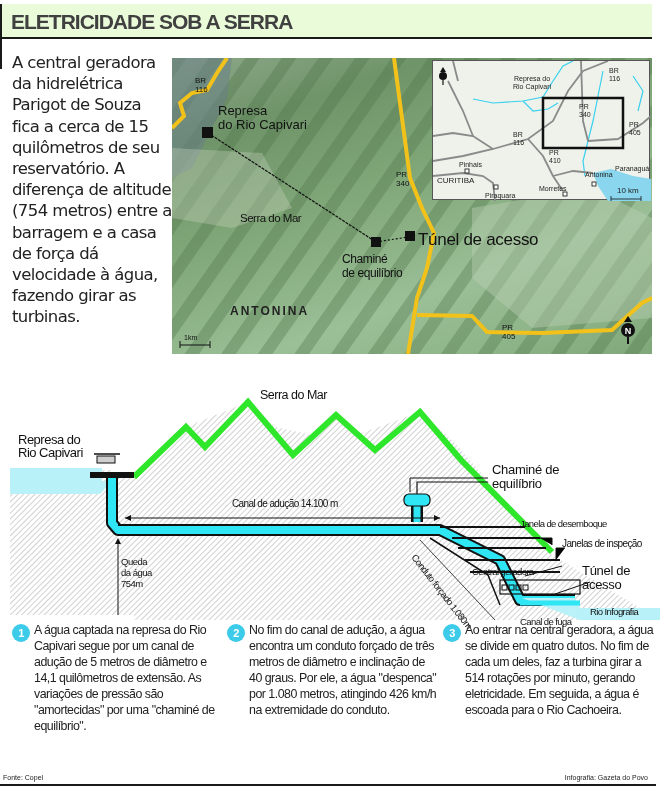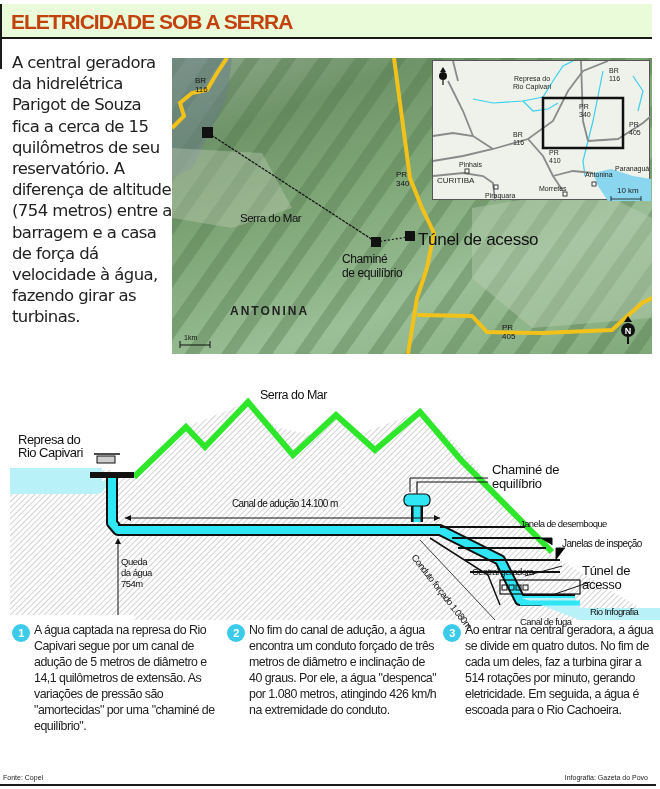--- a/index.html
+++ b/index.html
@@ -5,21 +5,21 @@
   * { box-sizing: border-box; margin: 0; padding: 0; }
   html, body { width: 660px; height: 789px; background: #ffffff; overflow: hidden; }
   body { font-family: "Liberation Sans", sans-serif; color: #1a1a1a; position: relative; }
 
   .header {
     position: absolute; left: 0; top: 4px; width: 652px; height: 35px;
     background: #e9fbd9; border-left: 2px solid #1a1a1a; border-bottom: 2px solid #1a1a1a;
   }
   .header-title {
     position: absolute; left: 9px; top: 6px; font-size: 21px; font-weight: bold;
-    letter-spacing: -1px; color: #c2410c; font-family: "Liberation Sans", sans-serif;
+    letter-spacing: -1px; color: #404040; font-family: "Liberation Sans", sans-serif;
   }
   .intro-rule { position: absolute; left: 0; top: 39px; width: 2px; height: 30px; background: #1a1a1a; }
   .intro-text {
     position: absolute; left: 12px; top: 52px; width: 160px; font-size: 16.5px; line-height: 21.2px;
     color: #222; font-family: "DejaVu Sans", sans-serif; letter-spacing: -0.6px;
   }
 
   
   .map {
     position: absolute; left: 172px; top: 58px; width: 480px; height: 296px; overflow: hidden;
@@ -99,20 +99,24 @@
   </div>
   <div class="map-label" style="left:224px;top:112px;font-size:8px;line-height:9px;">
     <div>PR</div>
       <div>340</div>
   </div>
   <div class="map-label" style="left:330px;top:265px;font-size:8px;line-height:9px;">
     <div>PR</div>
       <div>405</div>
   </div>
 
+  <div class="map-label" style="left:46px;top:46px;font-size:13px;line-height:14px;">
+    <div>Represa</div>
+      <div>do Rio Capivari</div>
+  </div>
   <div class="map-label" style="left:68px;top:154px;font-size:11.5px;letter-spacing:-0.5px;">Serra do Mar</div>
   <div class="map-label" style="left:246px;top:172px;font-size:17px;letter-spacing:-0.3px;">Túnel de acesso</div>
   <div class="map-label" style="left:170px;top:194px;font-size:12px;line-height:14px;letter-spacing:-0.4px;">
     <div>Chaminé</div>
       <div>de equilíbrio</div>
   </div>
   <div class="map-label" style="left:58px;top:246px;font-size:12px;font-weight:bold;letter-spacing:2px;color:#222;">ANTONINA</div>
   <div class="map-label" style="left:12px;top:276px;font-size:7px;">1km</div>
 
   <div class="inset">

